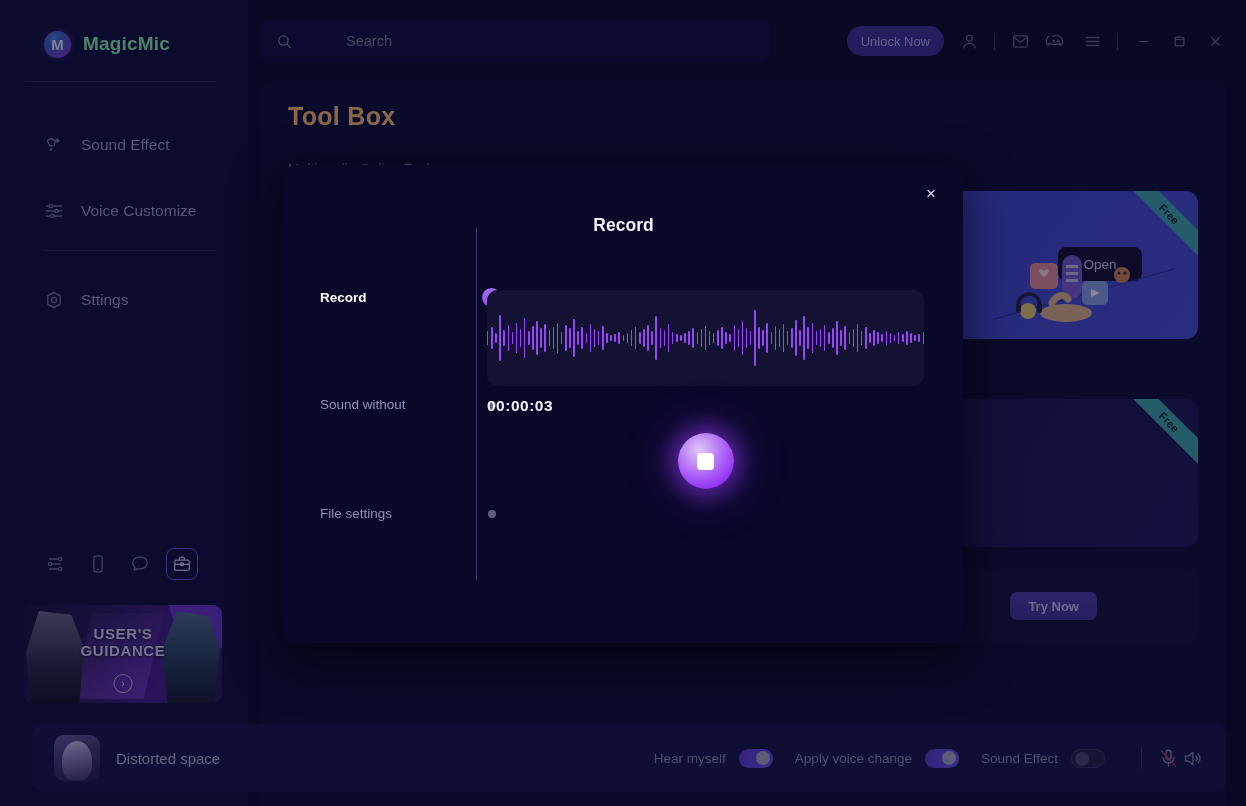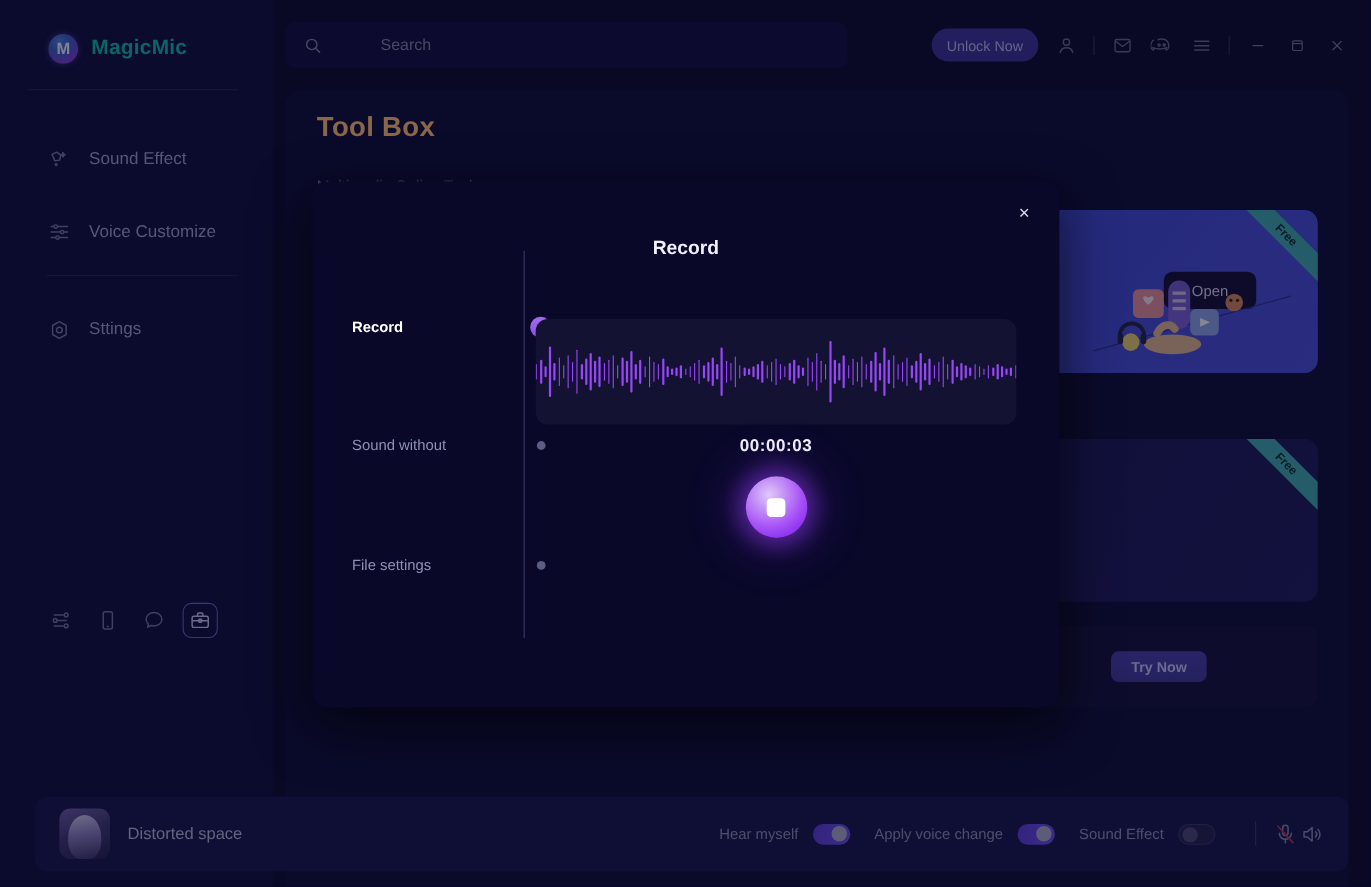--- a/index.html
+++ b/index.html
@@ -30,21 +30,21 @@
     padding: 26px 0 0 44px; height: 62px;
   }
   .brand-logo {
     width: 27px; height: 27px; border-radius: 50%;
     background: radial-gradient(circle at 35% 25%, #4f7ddb 0%, #3a5fc4 35%, #7b3fd0 75%, #5a2fae 100%);
     display: flex; align-items: center; justify-content: center;
     font-size: 15px; font-weight: bold; color: #e8e8ff;
     box-shadow: 0 0 6px rgba(120,80,220,.5);
   }
   .brand-name {
-    font-size: 19px; font-weight: bold; color: #14b8a6; letter-spacing: .2px;
+    font-size: 19px; font-weight: bold; color: #86efac; letter-spacing: .2px;
   }
   .brand-divider {
     margin: 19px 32px 0 25px; height: 1px;
     background: rgba(120,130,190,.22);
   }
   .nav { margin-top: 30px; }
   .nav-item {
     display: flex; align-items: center; gap: 17px;
     height: 66px; padding-left: 44px; cursor: pointer;
   }
@@ -260,21 +260,21 @@
     position: absolute; left: 203px; top: 125px; width: 437px; height: 96px;
     background: #131233; border-radius: 11px; overflow: hidden;
   }
   .wave-bars {
     position: absolute; left: 0; right: 0; top: 0; bottom: 0;
     display: flex; align-items: center; justify-content: center; gap: 2.6px;
   }
   .wave-bars i { display: block; width: 2.6px; border-radius: 1.4px; background: #9747f5; }
 
   .timer {
-    position: absolute; left: 203px; top: 232px; width: 437px; text-align: center;
+    position: absolute; left: 203px; top: 232px; width: 437px; 
     font-size: 15.5px; font-weight: bold; color: #f2f2fc; letter-spacing: .5px;
   }
   .rec-btn-wrap {
     position: absolute; left: 203px; top: 268px; width: 437px;
     display: flex; justify-content: center;
   }
   .rec-btn {
     width: 56px; height: 56px; border-radius: 50%; border: 0; cursor: pointer;
     background: radial-gradient(circle at 38% 30%, #e3c7fb 0%, #c89bf6 22%, #a855f7 55%, #8b2ff0 80%, #7a22e0 100%);
     box-shadow: 0 0 18px 8px rgba(150,60,240,.45), 0 0 40px 16px rgba(120,40,220,.22);
@@ -356,20 +356,31 @@
         <div class="ql-btn active">
           <svg width="20" height="20" viewBox="0 0 24 24" fill="none" stroke="#cfcbf5" stroke-width="1.6" stroke-linejoin="round">
             <rect x="3.2" y="7.4" width="17.6" height="12.2" rx="2"></rect>
               <path d="M9 7.4V5.6a1.6 1.6 0 0 1 1.6-1.6h2.8A1.6 1.6 0 0 1 15 5.6v1.8"></path>
               <path d="M3.2 12.4h17.6"></path>
               <rect x="10.4" y="10.8" width="3.2" height="3.2" rx=".8"></rect>
           </svg>
         </div>
       </div>
 
+      <div class="guide-banner">
+        <div class="bshape2"></div>
+        <div class="bshape1"></div>
+        <div class="guide-char l"></div>
+        <div class="guide-char r"></div>
+        <div class="guide-text">
+          <div>USER'S</div>
+          <div>GUIDANCE</div>
+        </div>
+        <div class="guide-arrow">›</div>
+      </div>
     </aside>
 
     <section class="right">
 
       <header class="header">
         <div class="search-box">
           <svg width="17" height="17" viewBox="0 0 24 24" fill="none" stroke="#82849f" stroke-width="1.8" stroke-linecap="round">
             <circle cx="10.5" cy="10.5" r="6.6"></circle>
               <path d="M15.4 15.4L20.5 20.5"></path>
           </svg>

